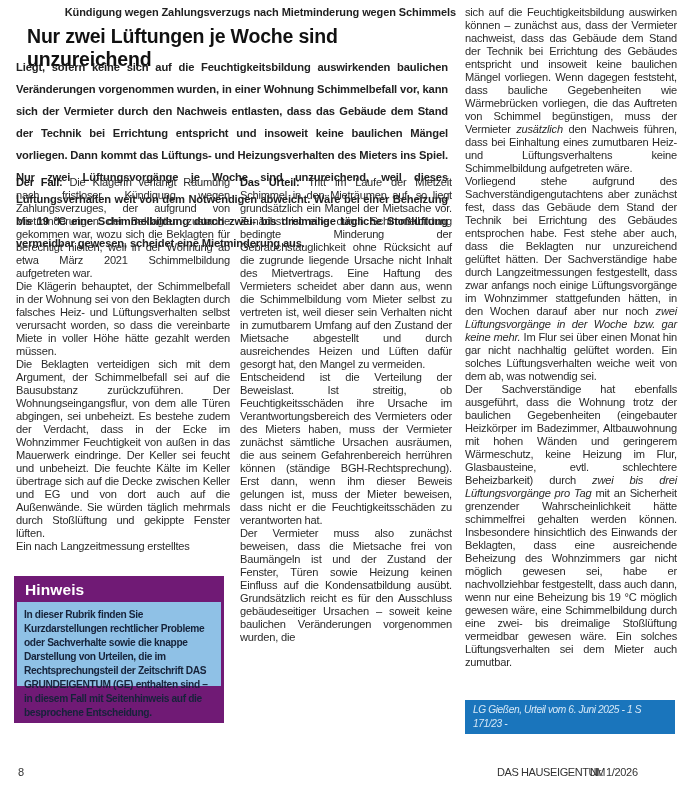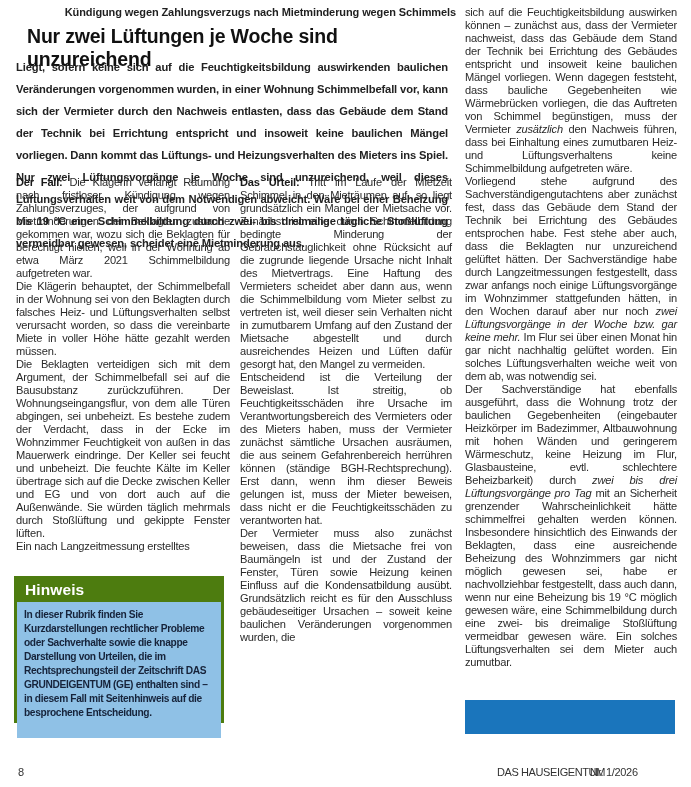--- a/index.html
+++ b/index.html
@@ -28,30 +28,30 @@
   }
   .col p { margin: 0; }
   .col1 { left: 16px; top: 176px; width: 214px; }
   .col2 { left: 240px; top: 176px; width: 212px; }
   .col3 { left: 465px; top: 6px; width: 212px; }
   .b { font-weight: bold; color: #1a1a1a; }
   .i { font-style: italic; }
 
   .hinweis {
     position: absolute; left: 14px; top: 576px; width: 210px; height: 147px;
-    background: #4d7c0f; box-sizing: border-box; padding: 3px;
+    background: #701a75; box-sizing: border-box; padding: 3px;
   }
   .hinweis-title {
     color: #ffffff; font-size: 15.5px; font-weight: bold; margin: 2px 0 3px 8px;
     letter-spacing: 0.1px;
   }
   .hinweis-body {
     background: #8fc1e6; color: #16233a; font-size: 10.2px; font-weight: bold;
     line-height: 14px; padding: 6px 6px 6px 7px; letter-spacing: -0.35px;
-    height: 136px; box-sizing: border-box;
+    height: 84px; box-sizing: border-box;
   }
 
   .citation {
     position: absolute; left: 465px; top: 700px; width: 210px; height: 34px;
     background: #1a75bc; color: #d6e8f7; font-size: 10.2px; font-style: italic;
     line-height: 13.5px; box-sizing: border-box; padding: 3px 8px;
     letter-spacing: -0.4px;
   }
 
   .footer { position: absolute; top: 766px; font-size: 11px; color: #333; }
@@ -84,17 +84,18 @@
   <p>Der Vermieter muss also zunächst beweisen, dass die Mietsache frei von Baumängeln ist und der Zustand der Fenster, Türen sowie Heizung keinen Einfluss auf die Kondensatbildung ausübt. Grundsätzlich reicht es für den Ausschluss gebäudeseitiger Ursachen – soweit keine baulichen Veränderungen vorgenommen wurden, die</p>
 </div>
 
 <div class="col col3">
   <p><span>sich auf die Feuchtigkeitsbildung auswirken können – zunächst aus, dass der Vermieter nachweist, dass das Gebäude dem Stand der Technik bei Errichtung des Gebäudes entspricht und insoweit keine baulichen Mängel vorliegen. Wenn dagegen feststeht, dass bauliche Gegebenheiten wie Wärmebrücken vorliegen, die das Auftreten von Schimmel begünstigen, muss der Vermieter </span><span class="i">zusätzlich</span><span> den Nachweis führen, dass bei Einhaltung eines zumutbaren Heiz- und Lüftungsverhaltens keine Schimmelbildung aufgetreten wäre.</span></p>
   <p><span>Vorliegend stehe aufgrund des Sachverständigengutachtens aber zunächst fest, dass das Gebäude dem Stand der Technik bei Errichtung des Gebäudes entsprochen habe. Fest stehe aber auch, dass die Beklagten nur unzureichend gelüftet hätten. Der Sachverständige habe durch Langzeitmessungen festgestellt, dass zwar anfangs noch einige Lüftungsvorgänge im Wohnzimmer stattgefunden hätten, in den Wochen darauf aber nur noch </span><span class="i">zwei Lüftungsvorgänge in der Woche bzw. gar keine mehr.</span><span> Im Flur sei über einen Monat hin gar nicht nachhaltig gelüftet worden. Ein solches Lüftungsverhalten weiche weit von dem ab, was notwendig sei.</span></p>
   <p><span>Der Sachverständige hat ebenfalls ausgeführt, dass die Wohnung trotz der baulichen Gegebenheiten (eingebauter Heizkörper im Badezimmer, Altbauwohnung mit hohen Wänden und geringerem Wärmeschutz, keine Heizung im Flur, Glasbausteine, evtl. schlechtere Beheizbarkeit) durch </span><span class="i">zwei bis drei Lüftungsvorgänge pro Tag</span><span> mit an Sicherheit grenzender Wahrscheinlichkeit hätte schimmelfrei gehalten werden können. Insbesondere hinsichtlich des Einwands der Beklagten, dass eine ausreichende Beheizung des Wohnzimmers gar nicht möglich gewesen sei, habe er nachvollziehbar festgestellt, dass auch dann, wenn nur eine Beheizung bis 19 °C möglich gewesen wäre, eine Schimmelbildung durch eine zwei- bis dreimalige Stoßlüftung vermeidbar gewesen wäre. Ein solches Lüftungsverhalten sei dem Mieter auch zumutbar.</span></p>
 </div>
 
 <div class="citation">
+  <div>LG Gießen, Urteil vom 6. Juni 2025 - 1 S 171/23 -</div>
 </div>
 
 <div class="footer page-num">8</div>
 <div class="footer pub-name">DAS HAUSEIGENTUM</div>
 <div class="footer issue">Nr. 1/2026</div>
 
 </body></html>

